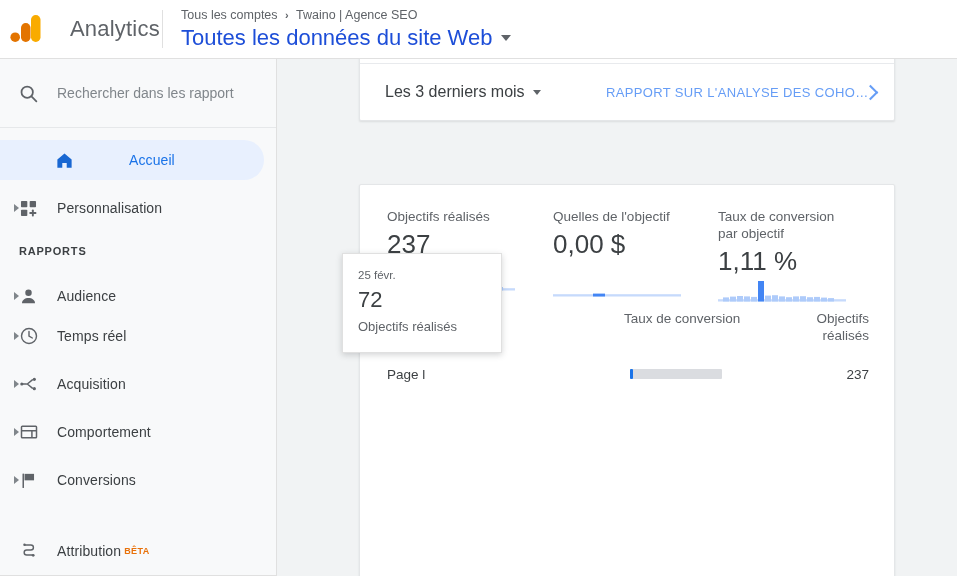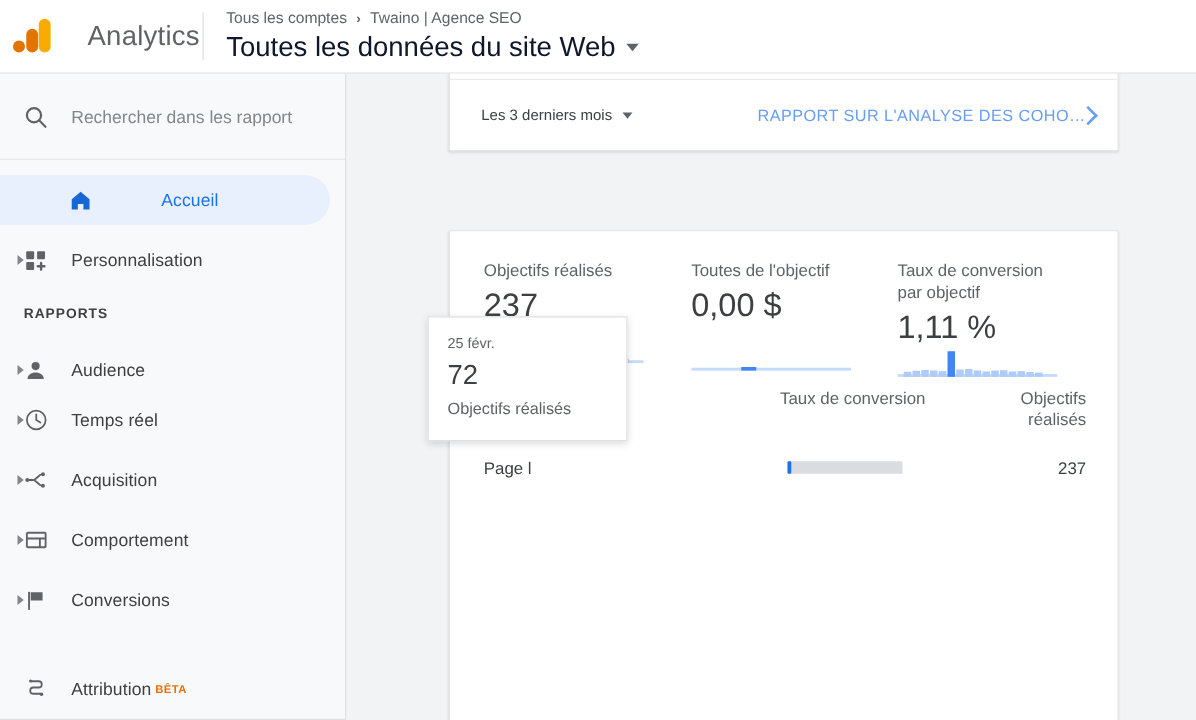--- a/index.html
+++ b/index.html
@@ -33,21 +33,21 @@
     width: 1px; height: 38px; background: #e0e0e0; margin: 0 18px 0 2px;
   }
   .acct-block { display: flex; flex-direction: column; }
   .breadcrumb {
     font-size: 12.5px; color: #5f6368; white-space: nowrap;
     line-height: 16px; margin-bottom: 1px;
   }
   .breadcrumb .crumb-sep { margin: 0 4px; font-size: 11px; color:#5f6368; font-weight:700;}
   .view-title {
     display: flex; align-items: center;
-    font-size: 22px; color: #0f172a; line-height: 28px; white-space: nowrap;
+    font-size: 22px; color: #1d4ed8; line-height: 28px; white-space: nowrap;
   }
   .caret-down {
     display: inline-block; margin-left: 9px;
     width: 0; height: 0;
     border-left: 5px solid transparent;
     border-right: 5px solid transparent;
     border-top: 6px solid #5f6368;
   }
 
   
@@ -131,21 +131,21 @@
     width: 536px; height: 74px;
     display: flex; align-items: flex-end;
   }
   .daterange-inner {
     position: relative; width: 100%; height: 57px;
     border-top: 1px solid #e8eaed;
     display: flex; align-items: center;
   }
   .dr-select {
     display: flex; align-items: center;
-    font-size: 12px; color: #3c4043;
+    font-size: 16px; color: #3c4043;
     margin-left: 25px; cursor: pointer; white-space: nowrap; text-align: right;
   }
   .dr-select .caret {
     display:inline-block; margin-left: 8px;
     width:0;height:0;border-left:4.5px solid transparent;
     border-right:4.5px solid transparent;border-top:5px solid #5f6368;
   }
   .cohort-link {
     position: absolute; left: 246px;
     font-size: 13px; color: #669df6; letter-spacing: .35px;
@@ -387,21 +387,21 @@
           <rect x="75" y="22.3" width="6" height="5.2" fill="#aecbfa"></rect>
           <rect x="82" y="22.0" width="6" height="5.5" fill="#aecbfa"></rect>
           <rect x="89" y="23.4" width="6" height="4.1" fill="#aecbfa"></rect>
           <rect x="96" y="22.6" width="6" height="4.9" fill="#aecbfa"></rect>
           <rect x="103" y="23.2" width="6" height="4.3" fill="#aecbfa"></rect>
           <rect x="110" y="24.0" width="6" height="3.5" fill="#aecbfa"></rect>
         </svg>
       </div>
 
       <div class="metric" style="left:193px;">
-        <div class="metric-label">Toutes de l'objectif</div>
+        <div class="metric-label">Quelles de l'objectif</div>
         <div class="metric-value">0,00 $</div>
         <svg class="spark" width="128" height="28" viewBox="0 0 128 28" style="margin-top:8px">
           <rect x="0" y="25.2" width="128" height="2.3" fill="#c6dafc"></rect>
           <rect x="40" y="24.6" width="12" height="2.9" fill="#4285f4"></rect>
         </svg>
       </div>
 
       <div class="metric" style="left:358px;">
         <div class="metric-label">Taux de conversion
 par objectif</div>

